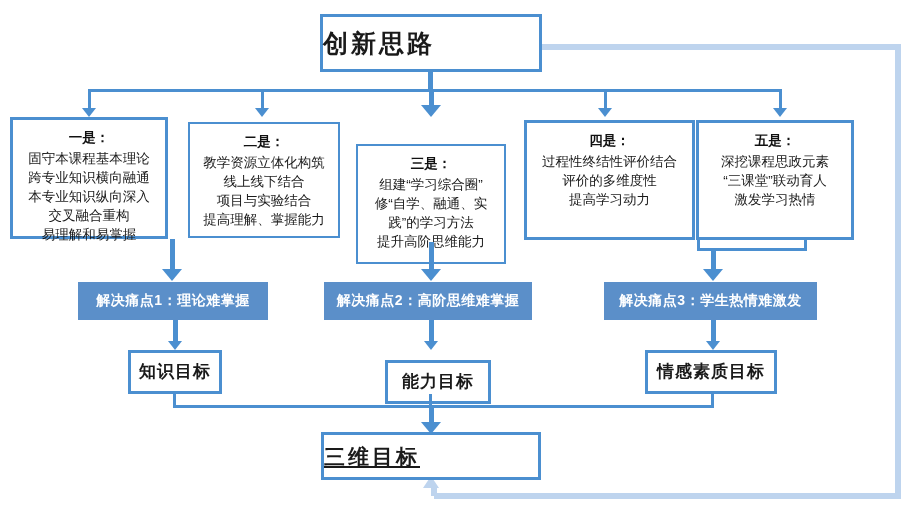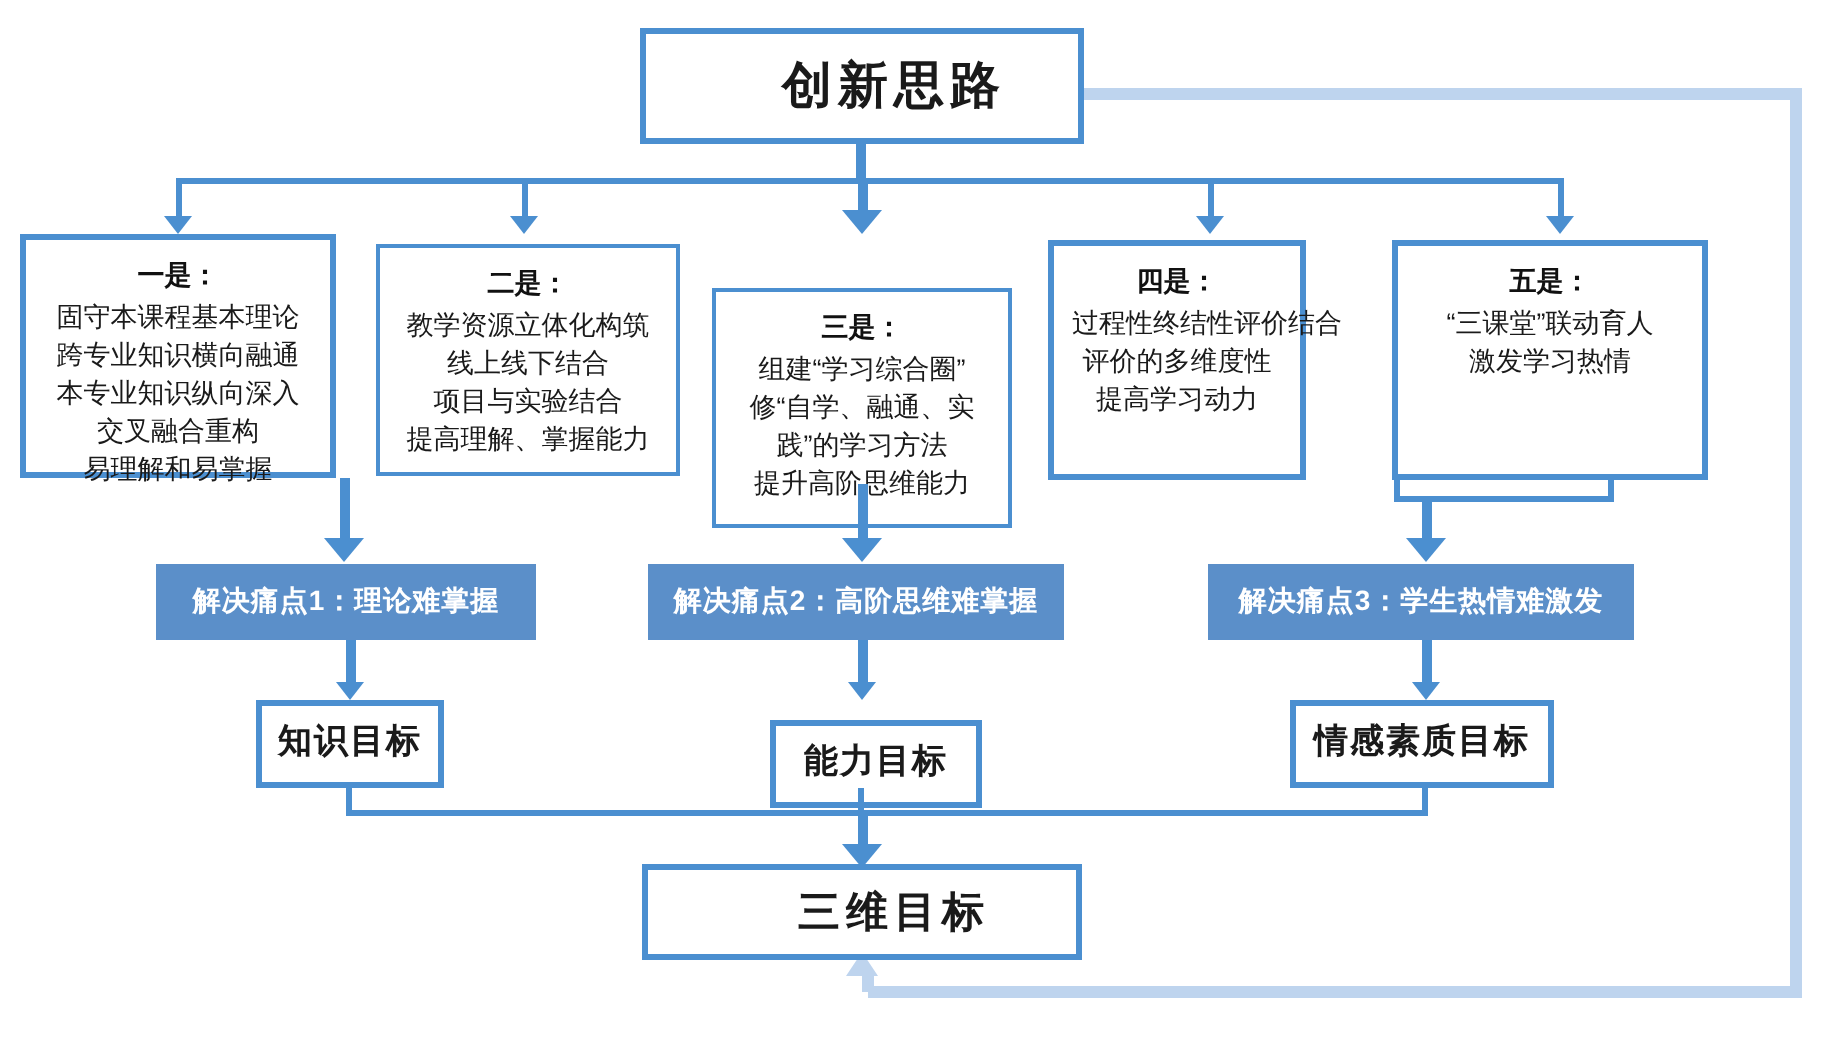--- a/index.html
+++ b/index.html
@@ -22,23 +22,21 @@
     background:#ffffff;
     border:2px solid #4b8fd0;
     display:flex;
     flex-direction:column;
     justify-content:center;
   }
   .box.thick{ border-width:3px; }
 
   
   .titlebox{
-    align-items:center;
     justify-content:center;
-    padding-left:32px;
   }
   .titlebox .t{
     font-size:25px;
     font-weight:bold;
     color:#1a1a1a;
     letter-spacing:3px;
     line-height:1;
   }
   .goalbox{ align-items:center; justify-content:center; }
   .goalbox .t{
@@ -167,29 +165,30 @@
   </div>
 
   <div class="box ideabox" style="left:356px;top:122px;width:150px;height:120px;margin-top:22px;">
     <div class="head">三是：</div>
     <div class="line">组建“学习综合圈”</div>
     <div class="line">修“自学、融通、实</div>
     <div class="line">践”的学习方法</div>
     <div class="line">提升高阶思维能力</div>
   </div>
 
-  <div class="box thick ideabox" style="left:524px;top:120px;width:129px;height:120px;">
+  <div class="box thick ideabox" style="left:524px;top:120px;width:171px;height:120px;">
     <div class="head">四是：</div>
     <div class="line">过程性终结性评价结合</div>
     <div class="line">评价的多维度性</div>
     <div class="line">提高学习动力</div>
   </div>
 
   <div class="box thick ideabox" style="left:696px;top:120px;width:158px;height:120px;">
     <div class="head">五是：</div>
+    <div class="line">深挖课程思政元素</div>
     <div class="line">“三课堂”联动育人</div>
     <div class="line">激发学习热情</div>
   </div>
 
   <div class="ln thickv" style="left:170px;top:239px;height:33px;"></div>
   <div class="arrow big" style="left:162px;top:269px;"></div>
 
   <div class="ln thickv" style="left:429px;top:242px;height:30px;"></div>
   <div class="arrow big" style="left:421px;top:269px;"></div>
 
@@ -229,16 +228,16 @@
   </div>
 
   <div class="ln v" style="left:173px;top:394px;height:13px;"></div>
   <div class="ln v" style="left:429px;top:394px;height:13px;"></div>
   <div class="ln v" style="left:711px;top:394px;height:13px;"></div>
   <div class="ln h" style="left:173px;top:405px;width:541px;"></div>
   <div class="ln thickv" style="left:429px;top:405px;height:20px;"></div>
   <div class="arrow big" style="left:421px;top:422px;"></div>
 
   <div class="box thick titlebox" style="left:321px;top:432px;width:220px;height:48px;">
-    <span class="t" style="font-size:21px;">三维目标</span>
+    <span class="t" style="font-size:21px;text-decoration:underline;">三维目标</span>
   </div>
 
 </div>
 
 </body></html>

